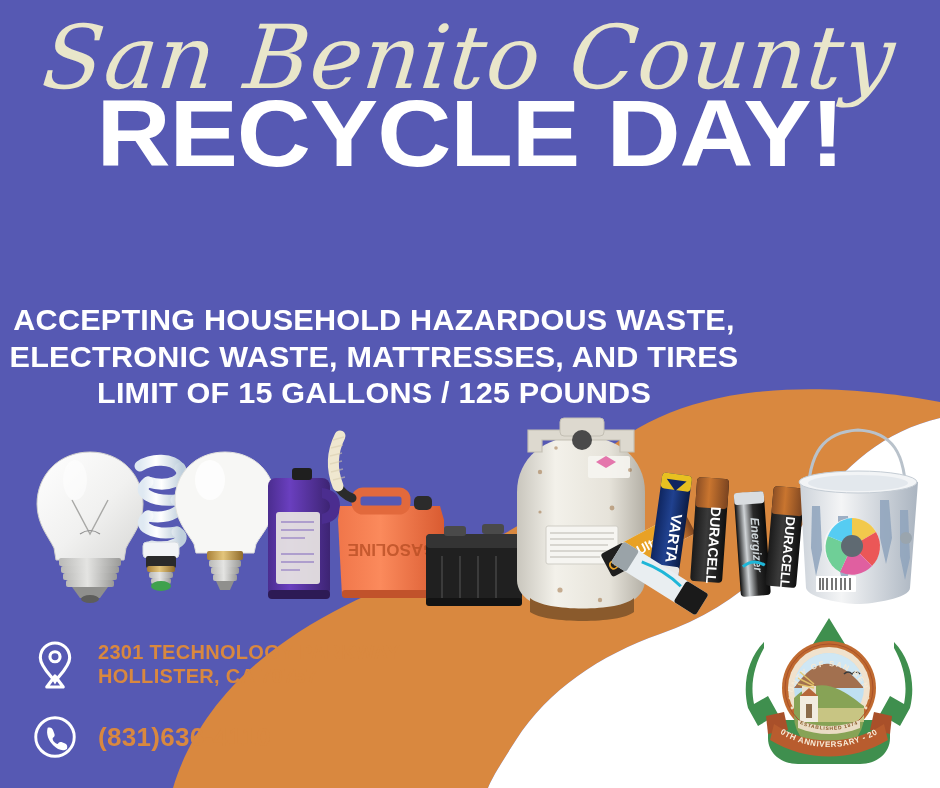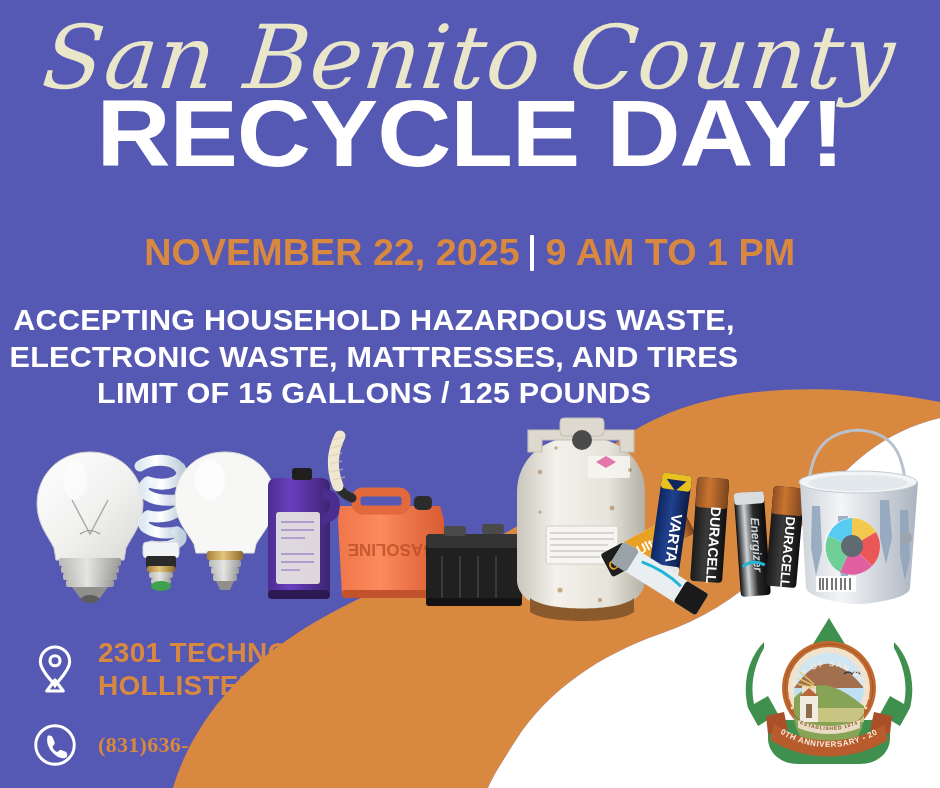--- a/index.html
+++ b/index.html
@@ -87,28 +87,28 @@
   
   #contact-block {
     position:absolute; left:28px; top:636px; z-index:30;
   }
   .contact-row { display:flex; align-items:center; margin-bottom:10px; }
   .contact-icon { width:54px; height:58px; flex:0 0 54px; margin-right:16px;
                   display:flex; align-items:center; justify-content:center; }
   .contact-text {
     font-family:"Liberation Sans", sans-serif;
     font-weight:700;
-    font-size:28px;
+    font-size:20px;
     line-height:1.18;
     color:#d9883f;
     letter-spacing:0.3px;
     white-space:nowrap;
   }
   #phone-row { margin-top:14px; }
-  #phone-row .contact-text { font-size:22px;font-family:Liberation Serif, serif; }
+  #phone-row .contact-text { font-size:26px; }
 
   
   #products { position:absolute; left:0; top:0; width:940px; height:788px; z-index:15; pointer-events:none; }
   #products svg { display:block; width:940px; height:788px; }
 
   
   #seal-wrap { position:absolute; left:744px; top:612px; width:170px; height:160px; z-index:40; }
   #seal-wrap svg { display:block; width:170px; height:160px; }
 </style>
 </head>
@@ -137,25 +137,20 @@
              C 600,655 548,690 516,740
              C 500,765 492,778 488,788
              L 940,788 Z"></path>
   </svg>
 
   <div id="header-block">
     <div id="script-title">San Benito County</div>
     <div id="main-title">RECYCLE DAY!</div>
   </div>
 
-  <div id="datetime-row">
-    <span class="dt-text">NOVEMBER 22, 2025</span>
-    <span id="dt-divider"></span>
-    <span class="dt-text">9 AM TO 1 PM</span>
-  </div>
 
   <div id="accepting-block">
     <div class="accept-line">ACCEPTING HOUSEHOLD HAZARDOUS WASTE,</div>
     <div class="accept-line">ELECTRONIC WASTE, MATTRESSES, AND TIRES</div>
     <div class="accept-line">LIMIT OF 15 GALLONS / 125 POUNDS</div>
   </div>
 
   <div id="products">
   <svg viewBox="0 0 940 788" preserveAspectRatio="none">
     <defs>

